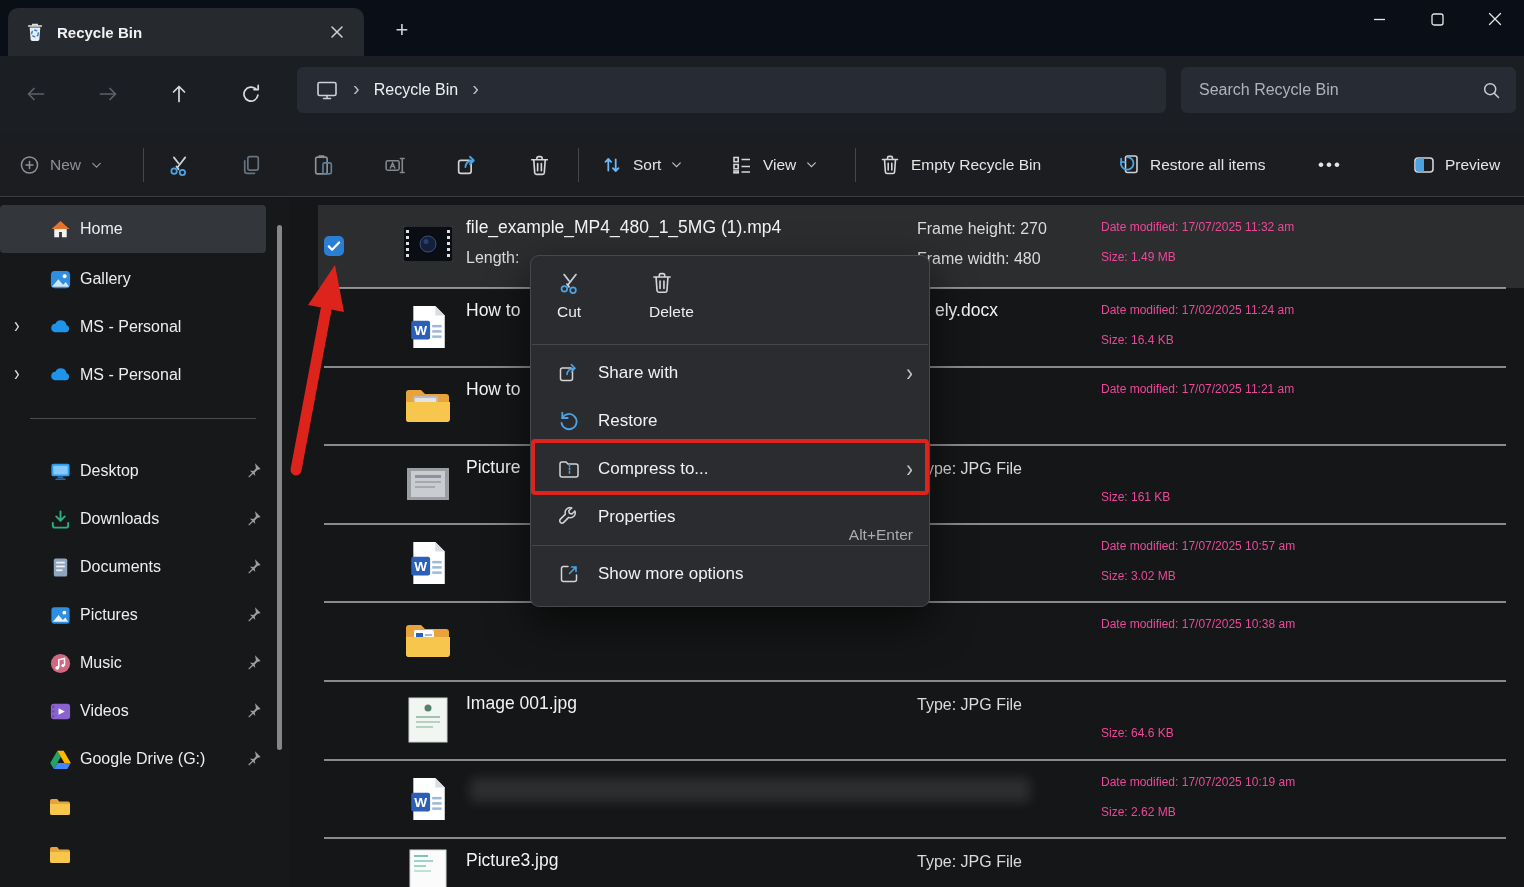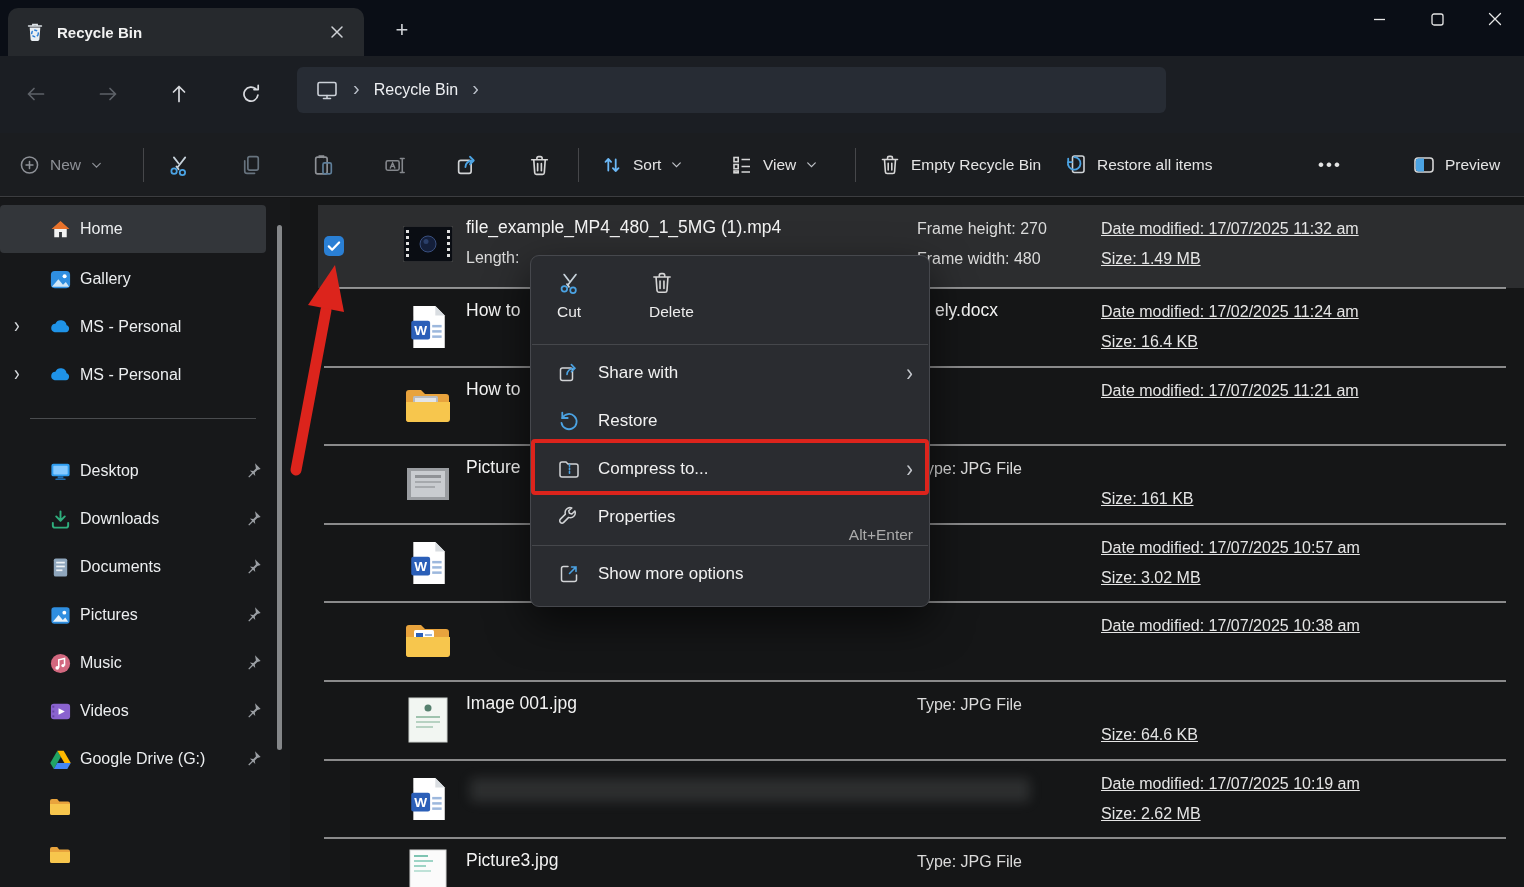--- a/index.html
+++ b/index.html
@@ -58,21 +58,21 @@
   .s-scroll { position:absolute; left:277px; top:27px; width:5px; height:525px; background:#85878a; border-radius:3px; }
 
   
   .frow { position:absolute; left:318px; right:0; height:79px; }
   .frow.sel { background:#2c2d2f; }
   .ftext { position:absolute; white-space:nowrap; }
   .fname { left:148px; top:12px; font-size:17.5px; color:#f3f3f3; }
   .fname-end { position:absolute; left:617px; top:12px; font-size:17.5px; color:#f3f3f3; white-space:nowrap; }
   .fsub { left:148px; top:44px; font-size:16px; color:#dbdbdb; }
   .c2 { left:599px; font-size:16px; color:#dbdbdb; }
-  .c3 { left:783px; font-size:16px; color:#e5e5e5;text-decoration:underline; }
+  .c3 { left:783px; font-size:12px; color:#ec4899; }
   .l1 { top:15px; } .l2 { top:45px; }
   .fcheck { position:absolute; left:6px; top:31px; width:20px; height:20px; border-radius:5px; background:#2a7fd4; }
   .ficon { position:absolute; left:84px; top:14px; width:52px; height:50px; display:flex; align-items:center; justify-content:center; }
   .fsep { position:absolute; left:324px; right:18px; height:2px; background:rgba(235,235,235,0.55); }
   .blur-smear { position:absolute; left:152px; top:18px; width:560px; height:24px; border-radius:4px;
     background:rgba(190,195,200,0.14); filter:blur(6px); }
 
   
   .cmenu { position:absolute; left:530px; top:255px; width:400px; background:#2a2c30; border:1px solid #46484d;
     border-radius:9px; box-shadow:0 16px 42px rgba(0,0,0,0.6); z-index:50; padding-bottom:8px; }
@@ -163,20 +163,29 @@
         <svg width="24" height="24" viewBox="0 0 24 24" fill="none" stroke="#ccd1d8" stroke-width="1.6" stroke-linecap="round">
             <rect x="3" y="4.5" width="18" height="13" rx="1.6"></rect>
             <path d="M12 17.5v3M8.5 20.5h7"></path>
           </svg>
       </span>
       <span class="crumb-chev">›</span>
       <span class="crumb-label">Recycle Bin</span>
       <span class="crumb-chev">›</span>
     </div>
 
+    <div class="pill searchbox">
+      <input type="text" placeholder="Search Recycle Bin" style="">
+      <span style="display:flex">
+        <svg width="21" height="21" viewBox="0 0 24 24" fill="none" stroke="#c6cbd2" stroke-width="1.7" stroke-linecap="round">
+            <circle cx="10.5" cy="10.5" r="6.3"></circle>
+            <path d="M15.3 15.3L20 20"></path>
+          </svg>
+      </span>
+    </div>
   </div>
 
   <div class="toolbar">
     <div class="tb tb-dim" style="left:18px">
       <svg width="23" height="23" viewBox="0 0 24 24" fill="none" stroke="#8d9096" stroke-width="1.6" stroke-linecap="round">
           <circle cx="12" cy="12" r="8.4"></circle>
           <path d="M12 8.4v7.2M8.4 12h7.2"></path>
         </svg>
       <span class="tb-label">New</span>
       <svg width="13" height="13" viewBox="0 0 24 24" fill="none" stroke="#8d9096" stroke-width="2.2" stroke-linecap="round">
@@ -248,21 +257,21 @@
         </svg>
     </div>
     <div class="tb-sep" style="left:855px"></div>
 
     <div class="tb" style="left:878px">
       <svg width="24" height="24" viewBox="0 0 24 24" fill="none" stroke="#d6d6d6" stroke-width="1.6" stroke-linecap="round">
           <path d="M4.5 6.5h15M9.5 6.5V5a1.6 1.6 0 0 1 1.6-1.6h1.8A1.6 1.6 0 0 1 14.5 5v1.5M6.5 6.5l.9 12.4a1.7 1.7 0 0 0 1.7 1.6h5.8a1.7 1.7 0 0 0 1.7-1.6l.9-12.4M10.2 10.2v6.8M13.8 10.2v6.8"></path>
         </svg>
       <span class="tb-label">Empty Recycle Bin</span>
     </div>
-    <div class="tb" style="left:1064px">
+    <div class="tb" style="left:1117px">
       <svg width="24" height="24" viewBox="0 0 24 24" fill="none" stroke-linecap="round">
           <rect x="8.5" y="3" width="11.5" height="16.5" rx="2" stroke="#cfd3d6" stroke-width="1.6"></rect>
           <path d="M4 9.2a6.3 6.3 0 1 0 6.3-5.1" stroke="#4ba3e3" stroke-width="1.8"></path>
           <path d="M4.2 5.6v3.6h3.6" stroke="#4ba3e3" stroke-width="1.8"></path>
         </svg>
       <span class="tb-label">Restore all items</span>
     </div>
     <div class="tb" style="left:1318px">
       <span class="more-dots">•••</span>
     </div>

